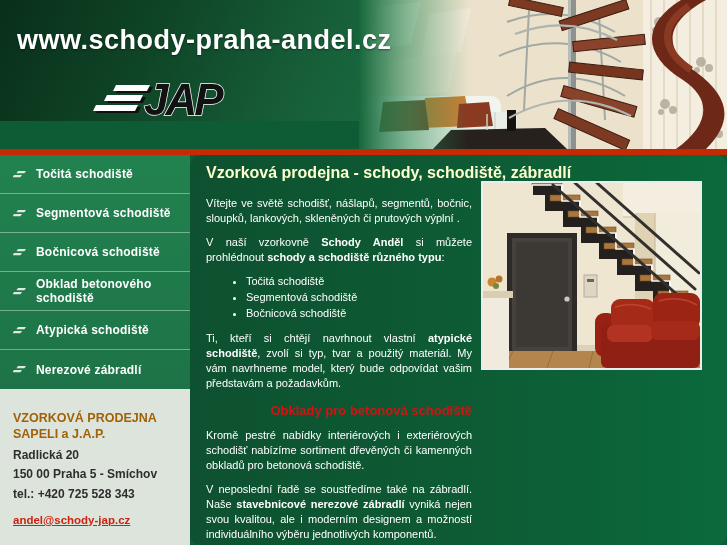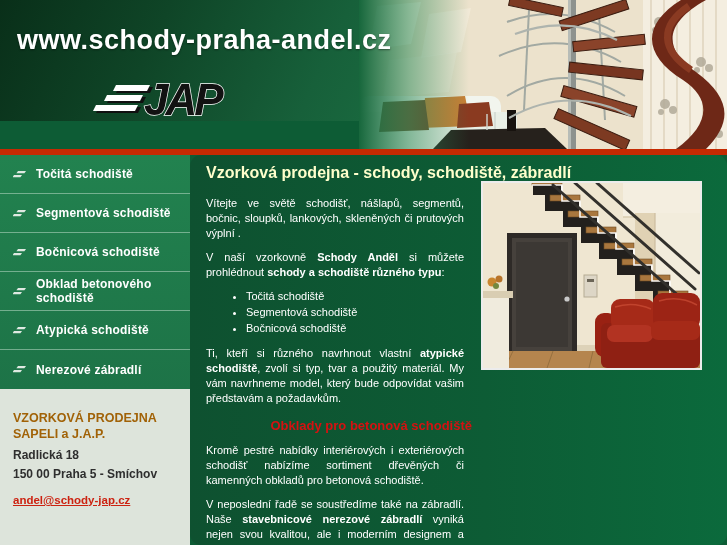--- a/index.html
+++ b/index.html
@@ -29,21 +29,21 @@
   .contact-line.first{margin-top:3px;}
   .contact-email{display:inline-block;margin-top:9px;color:#cc2211;font-weight:bold;
                  font-size:11.5px;text-decoration:underline;cursor:pointer;}
 
   
   .main{position:absolute;left:190px;top:155px;width:537px;height:390px;
         background:linear-gradient(90deg,#0e5130 0%,#0d5c35 55%,#0b6a3c 100%);border-radius:11px;}
   .main-title{position:absolute;left:16px;top:9px;font-size:16px;font-weight:bold;color:#ffffcc;}
   .text-col{position:absolute;left:16px;top:41px;width:266px;color:#ffffff;
             font-size:11px;line-height:15px;text-align:justify;}
-  .text-col p{margin:0 8px 9px 0;}
+  .text-col p{margin:0 0 9px 0;}
   .text-col b{font-weight:bold;}
   ul.types{margin:2px 0 10px 0;padding-left:40px;list-style:disc;}
   ul.types li{margin:1px 0;line-height:15px;text-align:left;}
   .red-heading{color:#d51111;font-weight:bold;font-size:13px;text-align:right;margin:12px 0 10px 0;}
   .content-photo{position:absolute;left:291px;top:26px;width:217px;height:185px;
                  border:2px solid #ececec;background:#efe6d1;}
 </style>
 </head>
 <body>
 
@@ -196,38 +196,39 @@
         <svg class="menu-ico" viewBox="0 0 16 9" width="16" height="9">
           <polygon points="5,1 13,1 11.4,3.2 3.4,3.2" fill="#dfe9e2"></polygon>
           <polygon points="1,5 9,5 7.4,7.2 -0.6,7.2" fill="#dfe9e2"></polygon>
         </svg>
         <span class="menu-label">Nerezové zábradlí</span>
       </div>
     </div>
 
     <div class="contact">
       <div class="contact-title">VZORKOVÁ PRODEJNA SAPELI a J.A.P.</div>
-      <div class="contact-line first">Radlická 18</div>
+      <div class="contact-line first">Radlická 20</div>
       <div class="contact-line">150 00 Praha 5 - Smíchov</div>
+      <div class="contact-line">tel.: +420 725 528 343</div>
       <a class="contact-email">andel@schody-jap.cz</a>
     </div>
   </div>
 
   <div class="main">
     <div class="main-title">Vzorková prodejna - schody, schodiště, zábradlí</div>
 
     <div class="text-col">
       <p><span>Vítejte ve světě schodišť, nášlapů, segmentů, bočnic, sloupků, lankových, skleněných či prutových výplní .</span></p>
       <p><span>V naší vzorkovně </span><b>Schody Anděl</b><span> si můžete prohlédnout </span><b>schody a schodiště různého typu</b><span>:</span></p>
       <ul class="types">
         <li>Točitá schodiště</li>
         <li>Segmentová schodiště</li>
         <li>Bočnicová schodiště</li>
       </ul>
-      <p><span>Ti, kteří si různého navrhnout vlastní </span><b>atypické schodiště</b><span>, zvolí si typ, tvar a použitý materiál. My vám navrhneme model, který bude odpovídat vašim představám a požadavkům.</span></p>
+      <p><span>Ti, kteří si chtějí navrhnout vlastní </span><b>atypické schodiště</b><span>, zvolí si typ, tvar a použitý materiál. My vám navrhneme model, který bude odpovídat vašim představám a požadavkům.</span></p>
       <div class="red-heading">Obklady pro betonová schodiště</div>
       <p><span>Kromě pestré nabídky interiérových i exteriérových schodišť nabízíme sortiment dřevěných či kamenných obkladů pro betonová schodiště.</span></p>
       <p><span>V neposlední řadě se soustředíme také na zábradlí. Naše </span><b>stavebnicové nerezové zábradlí</b><span> vyniká nejen svou kvalitou, ale i moderním designem a možností individuálního výběru jednotlivých komponentů. </span></p>
     </div>
 
     <svg class="content-photo" viewBox="0 0 217 185" preserveAspectRatio="none">
       <rect x="0" y="0" width="217" height="185" fill="#efe6d1"></rect>
       <rect x="140" y="0" width="77" height="34" fill="#f4eee0"></rect>
       <line x1="140" y1="34" x2="217" y2="34" stroke="#d8cbae" stroke-width="1.5"></line>
       <rect x="152" y="30" width="20" height="140" fill="#e0d2b4"></rect>

